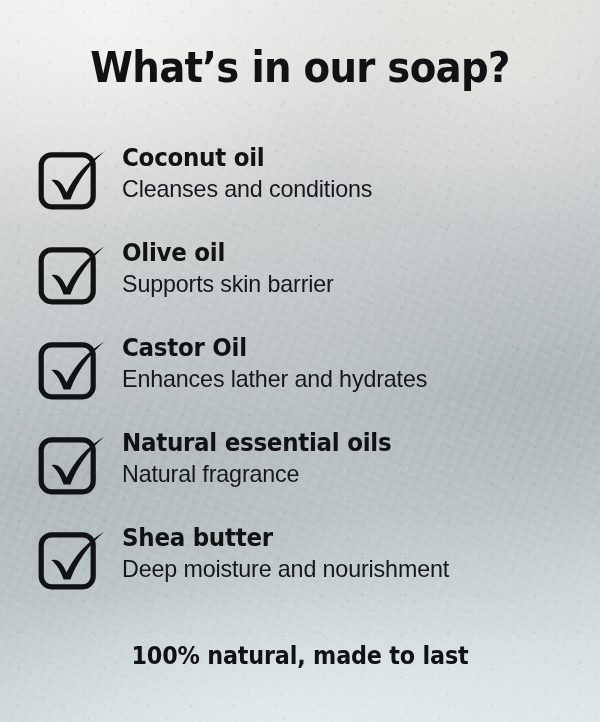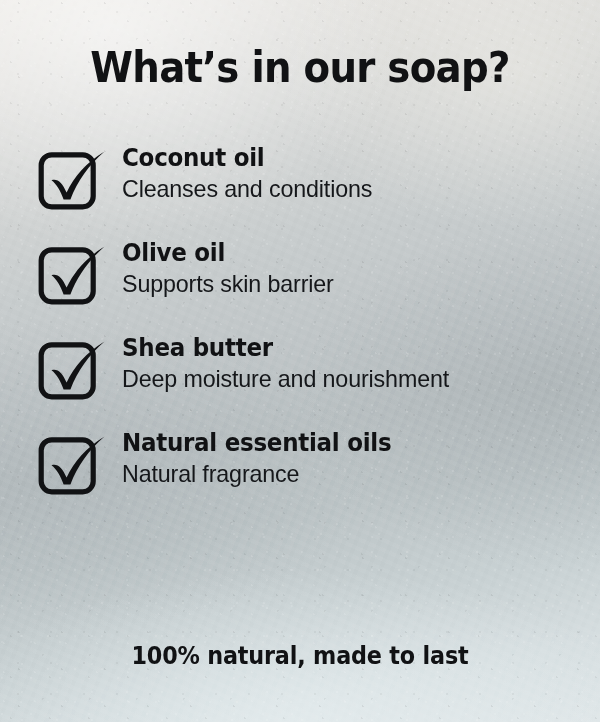--- a/index.html
+++ b/index.html
@@ -202,45 +202,57 @@
             <rect x="3.2" y="11.8" width="52" height="52" rx="10.5" ry="10.5" fill="none" stroke="#111214" stroke-width="5.2"></rect>
             <path d="M13.5 37.2 C19.5 35.2 24.2 39.6 28.6 49.6 C36.4 33.4 48.4 19.6 66.5 8.6 C50.6 22.6 39.6 37.8 32.4 56.4 L25.6 56.4 C22.4 47.4 18.6 41.2 13.5 37.2 Z" fill="#111214"></path>
           </svg>
         </span>
         <div class="row-text">
           <div class="row-title">Olive oil</div>
           <div class="row-sub">Supports skin barrier</div>
         </div>
       </div>
 
+      <div class="check-row">
+        <span class="check-icon">
+          <svg viewBox="0 0 72 72" xmlns="http://www.w3.org/2000/svg" aria-hidden="true">
+            <rect x="3.2" y="11.8" width="52" height="52" rx="10.5" ry="10.5" fill="none" stroke="#111214" stroke-width="5.2"></rect>
+            <path d="M13.5 37.2 C19.5 35.2 24.2 39.6 28.6 49.6 C36.4 33.4 48.4 19.6 66.5 8.6 C50.6 22.6 39.6 37.8 32.4 56.4 L25.6 56.4 C22.4 47.4 18.6 41.2 13.5 37.2 Z" fill="#111214"></path>
+          </svg>
+        </span>
+        <div class="row-text">
+          <div class="row-title">Castor Oil</div>
+          <div class="row-sub">Enhances lather and hydrates</div>
+        </div>
+      </div>
+
+      <div class="check-row">
+        <span class="check-icon">
+          <svg viewBox="0 0 72 72" xmlns="http://www.w3.org/2000/svg" aria-hidden="true">
+            <rect x="3.2" y="11.8" width="52" height="52" rx="10.5" ry="10.5" fill="none" stroke="#111214" stroke-width="5.2"></rect>
+            <path d="M13.5 37.2 C19.5 35.2 24.2 39.6 28.6 49.6 C36.4 33.4 48.4 19.6 66.5 8.6 C50.6 22.6 39.6 37.8 32.4 56.4 L25.6 56.4 C22.4 47.4 18.6 41.2 13.5 37.2 Z" fill="#111214"></path>
+          </svg>
+        </span>
+        <div class="row-text">
+          <div class="row-title">Natural essential oils</div>
+          <div class="row-sub">Natural fragrance</div>
+        </div>
+      </div>
 
       <div class="check-row">
         <span class="check-icon">
           <svg viewBox="0 0 72 72" xmlns="http://www.w3.org/2000/svg" aria-hidden="true">
             <rect x="3.2" y="11.8" width="52" height="52" rx="10.5" ry="10.5" fill="none" stroke="#111214" stroke-width="5.2"></rect>
             <path d="M13.5 37.2 C19.5 35.2 24.2 39.6 28.6 49.6 C36.4 33.4 48.4 19.6 66.5 8.6 C50.6 22.6 39.6 37.8 32.4 56.4 L25.6 56.4 C22.4 47.4 18.6 41.2 13.5 37.2 Z" fill="#111214"></path>
           </svg>
         </span>
         <div class="row-text">
           <div class="row-title">Shea butter</div>
           <div class="row-sub">Deep moisture and nourishment</div>
         </div>
       </div>
 
-      <div class="check-row">
-        <span class="check-icon">
-          <svg viewBox="0 0 72 72" xmlns="http://www.w3.org/2000/svg" aria-hidden="true">
-            <rect x="3.2" y="11.8" width="52" height="52" rx="10.5" ry="10.5" fill="none" stroke="#111214" stroke-width="5.2"></rect>
-            <path d="M13.5 37.2 C19.5 35.2 24.2 39.6 28.6 49.6 C36.4 33.4 48.4 19.6 66.5 8.6 C50.6 22.6 39.6 37.8 32.4 56.4 L25.6 56.4 C22.4 47.4 18.6 41.2 13.5 37.2 Z" fill="#111214"></path>
-          </svg>
-        </span>
-        <div class="row-text">
-          <div class="row-title">Natural essential oils</div>
-          <div class="row-sub">Natural fragrance</div>
-        </div>
-      </div>
-
     </div>
 
     <div class="poster-footer">100% natural, made to last</div>
 
   </div>
 </div>
 
 </body></html>

